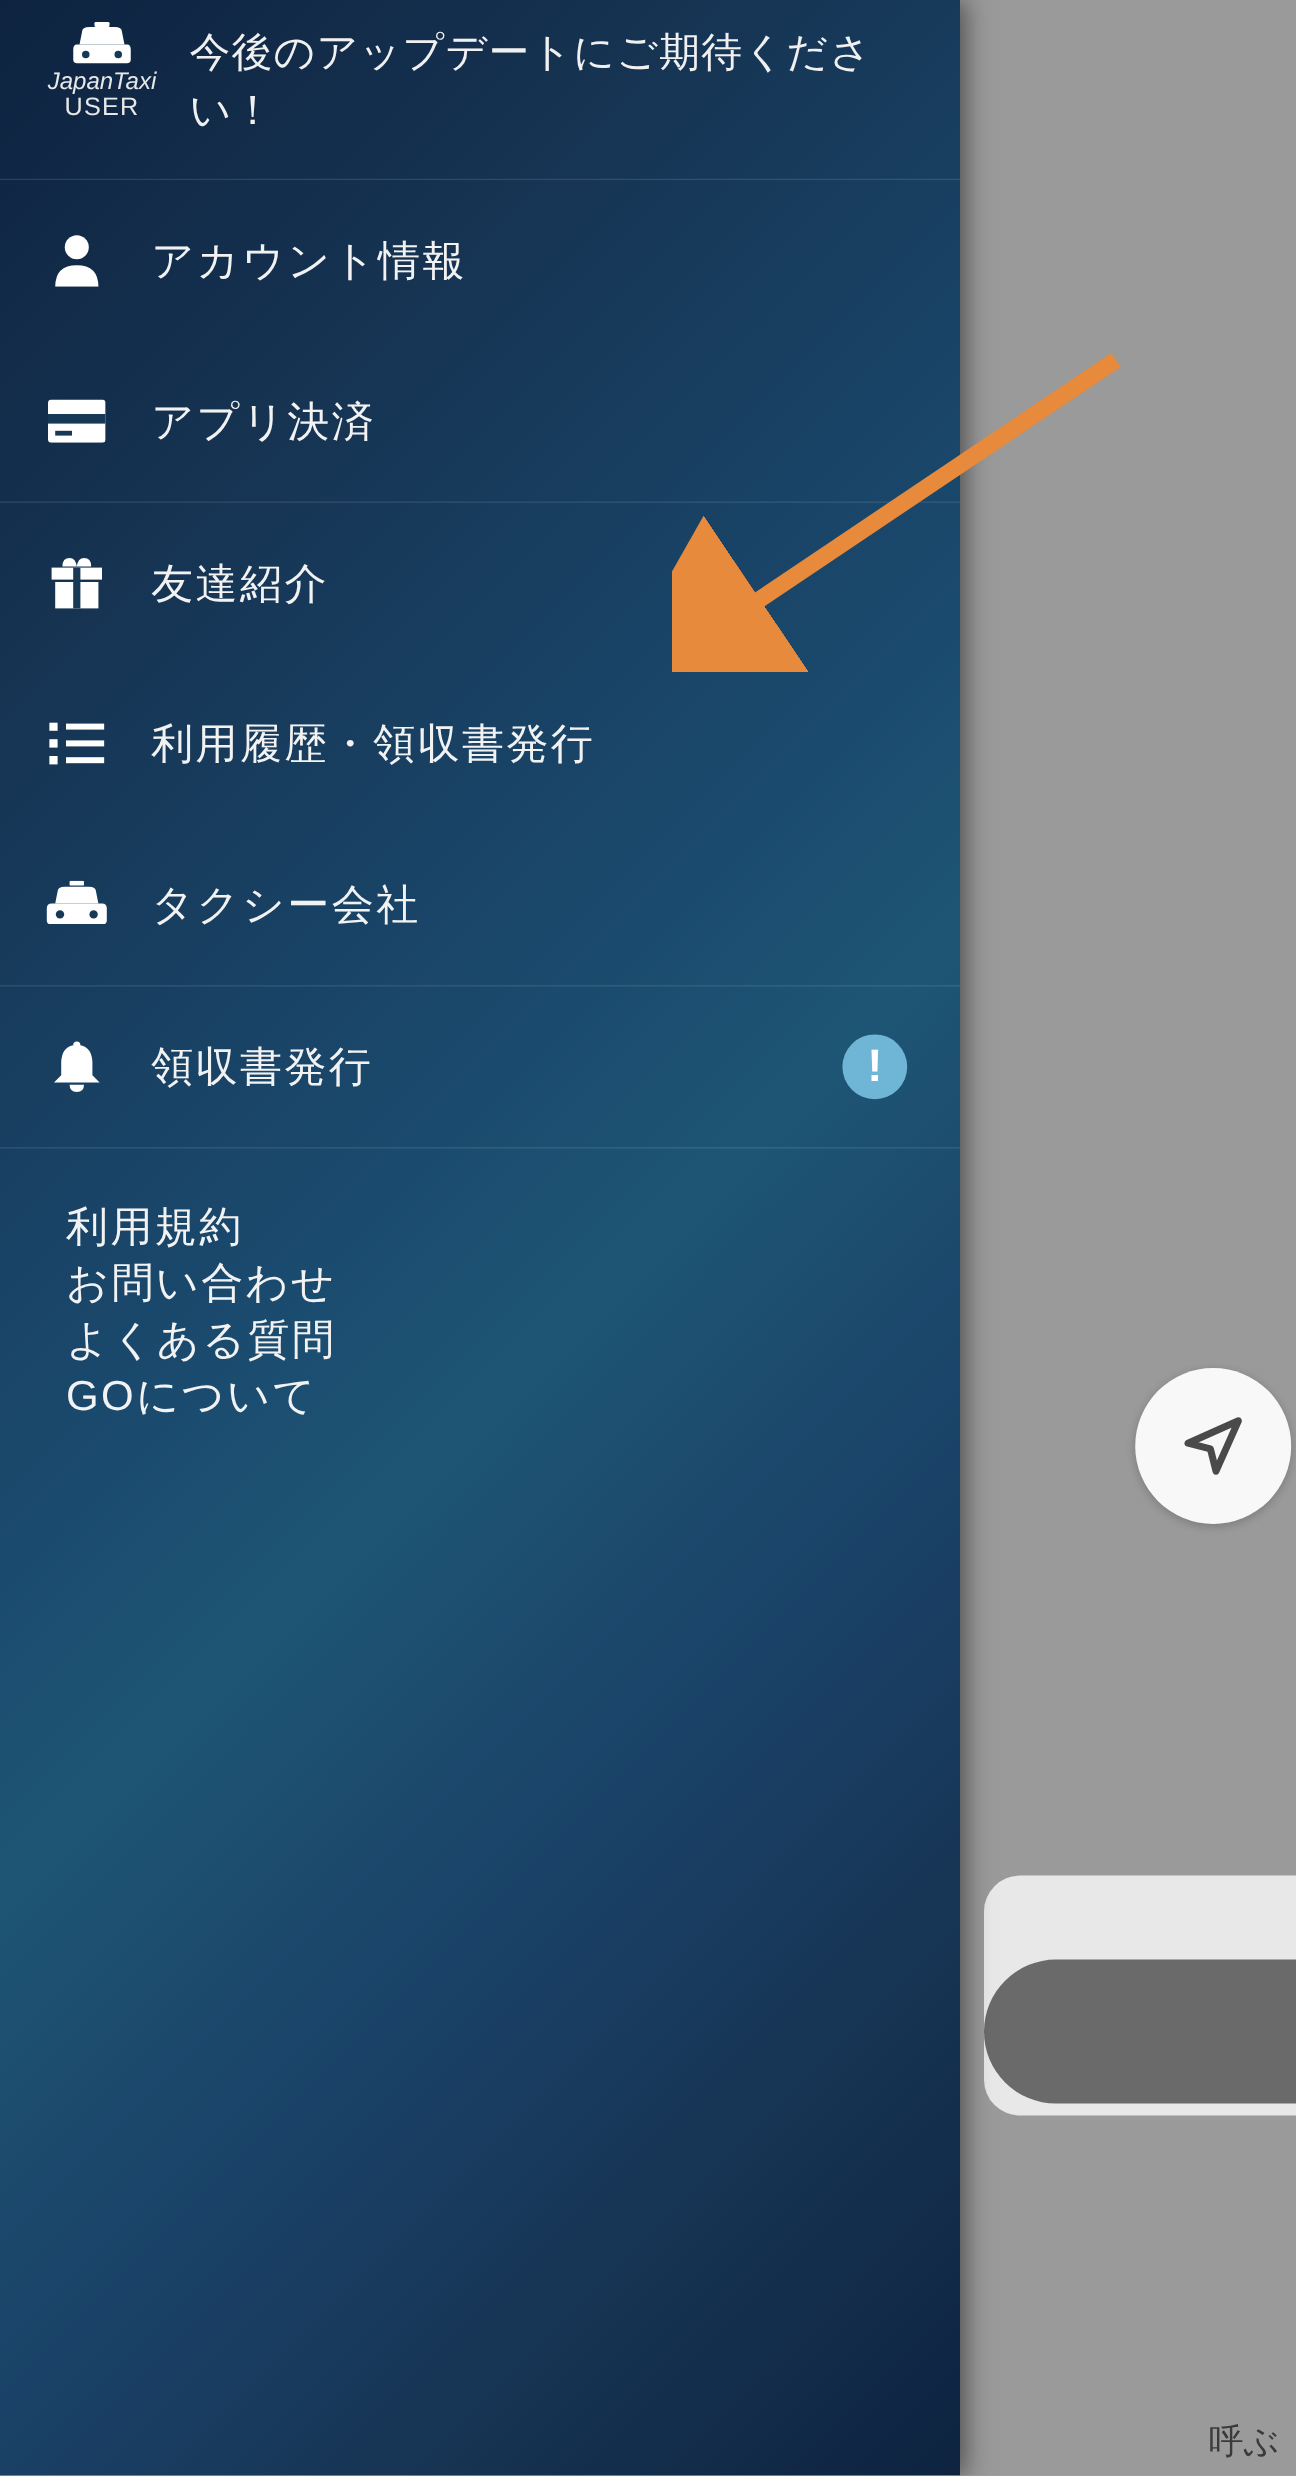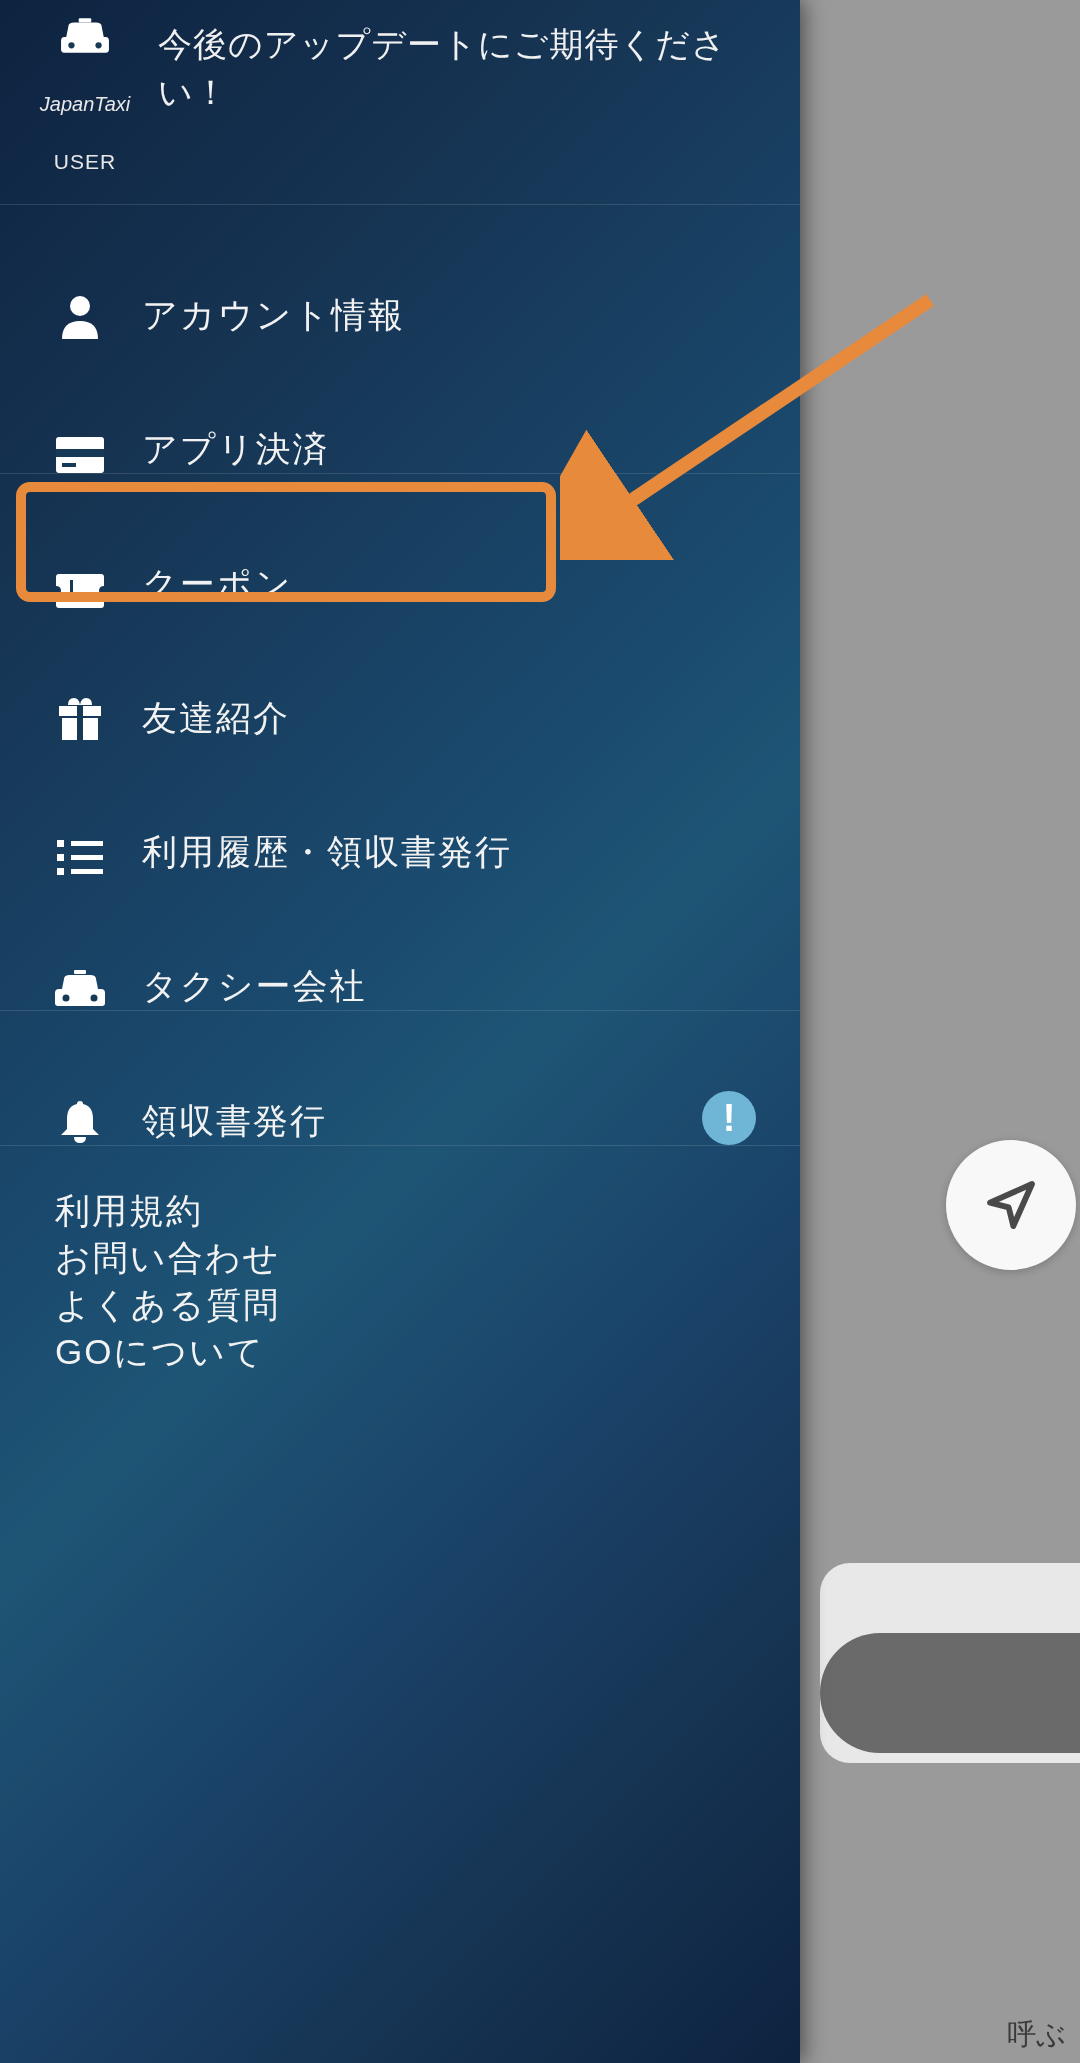--- a/index.html
+++ b/index.html
@@ -40,21 +40,20 @@
       align-items: flex-start;
       padding: 18px 30px 30px 30px;
       border-bottom: 1px solid rgba(255,255,255,0.12);
     }
     .header-logo {
       display: flex;
       flex-direction: column;
       align-items: center;
       width: 110px;
       flex-shrink: 0;
-      gap: 36px;
     }
     .header-logo .taxi-svg {
       width: 50px;
       height: 38px;
       fill: #ffffff;
       margin-bottom: 2px;
     }
     .logo-text {
       font-style: italic;
       font-size: 20px;
@@ -77,23 +76,23 @@
       font-family: Liberation Mono, monospace;
     }
     .menu-section {
       border-bottom: 1px solid rgba(255,255,255,0.12);
     }
     .menu-section:last-of-type {
       border-bottom: none;
     }
     .menu-item {
       display: flex;
-      align-items: flex-end;
+      align-items: center;
       height: 134px;
-      padding: 0 52px;
+      padding: 0 36px;
       position: relative;
     }
     .menu-icon {
       width: 56px;
       display: flex;
       align-items: center;
       justify-content: center;
       flex-shrink: 0;
       margin-right: 34px;
     }
@@ -246,30 +245,20 @@
           <rect x="0" y="12" width="48" height="8" fill="#163a56"></rect>
           <rect x="6" y="26" width="14" height="4" fill="#163a56"></rect>
         </svg>
       </div>
       <span class="menu-label">アプリ決済</span>
     </div>
   </div>
 
   <div class="menu-section">
     <div class="menu-item">
-      <div class="highlight-box"></div>
-      <div class="menu-icon">
-        <svg width="48" height="34" viewBox="0 0 48 34">
-          <path d="M0 3 Q0 0 3 0 L45 0 Q48 0 48 3 L48 12 Q43 12 43 17 Q43 22 48 22 L48 31 Q48 34 45 34 L3 34 Q0 34 0 31 L0 22 Q5 22 5 17 Q5 12 0 12 Z"></path>
-          <rect x="14" y="6" width="3" height="22" fill="#163a56"></rect>
-        </svg>
-      </div>
-      <span class="menu-label">クーポン</span>
-    </div>
-    <div class="menu-item">
       <div class="menu-icon">
         <svg width="46" height="46" viewBox="0 0 46 46">
           <path d="M11 9 Q11 2 17 2 Q22 2 23 9 Q24 2 29 2 Q35 2 35 9 Z"></path>
           <rect x="2" y="10" width="42" height="10"></rect>
           <rect x="5" y="22" width="36" height="22"></rect>
           <rect x="20" y="10" width="6" height="34" fill="#163a56"></rect>
         </svg>
       </div>
       <span class="menu-label">友達紹介</span>
     </div>

